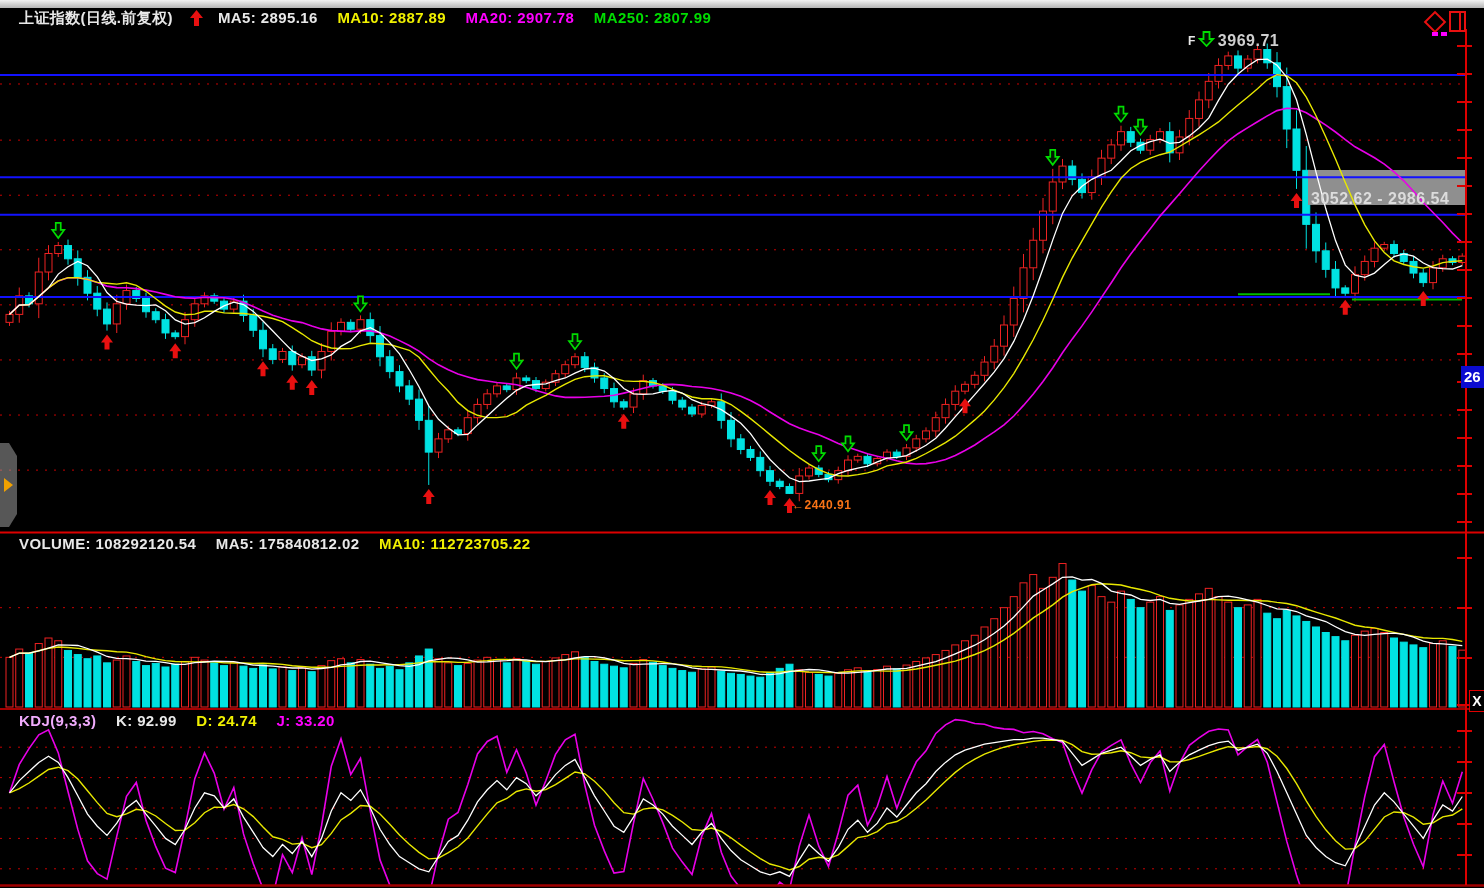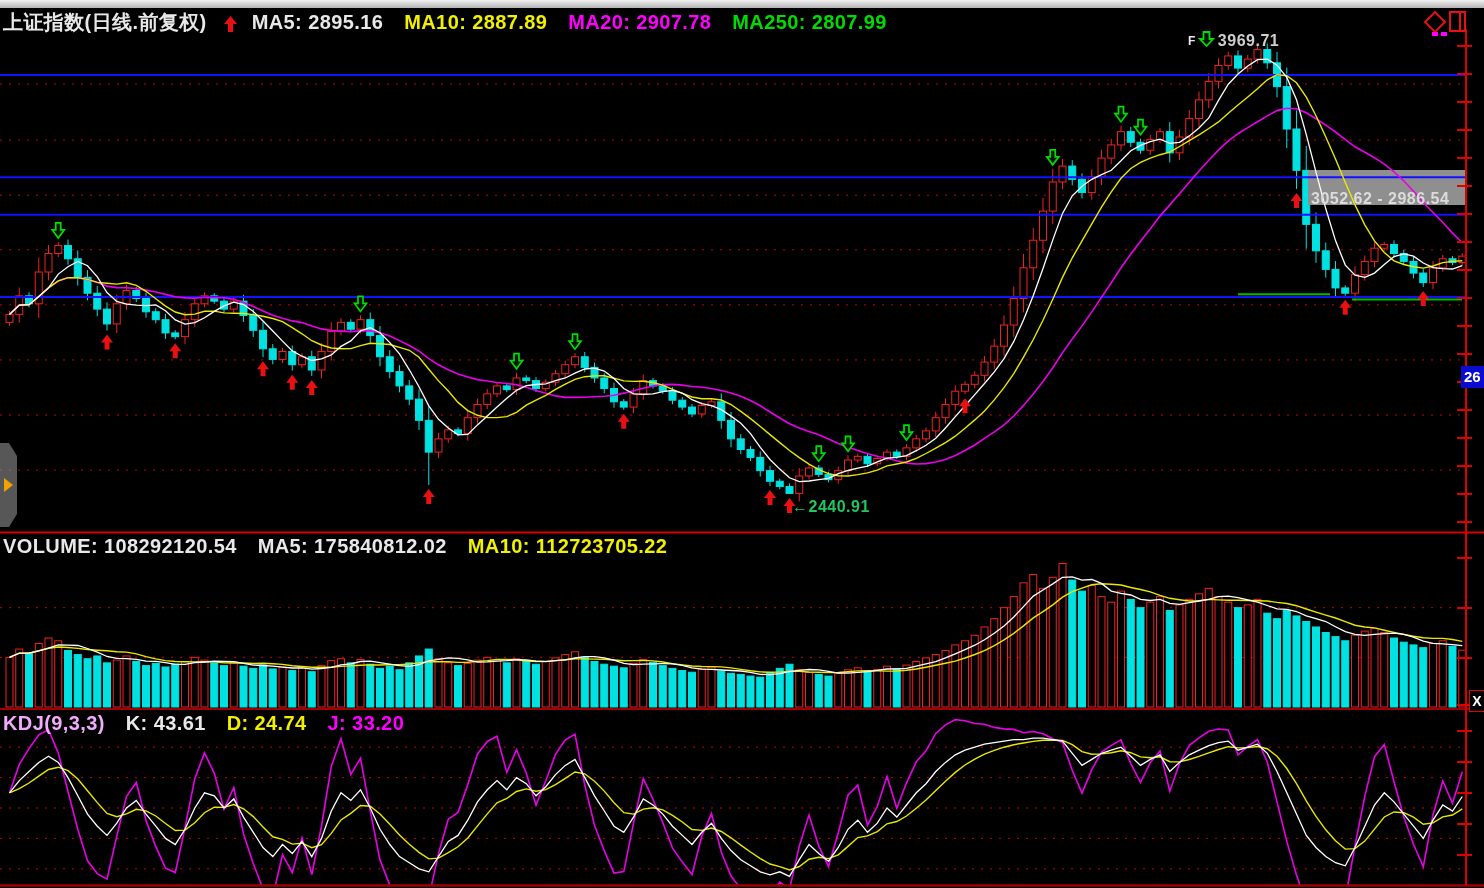--- a/index.html
+++ b/index.html
@@ -1,34 +1,34 @@
 <!DOCTYPE html>
 <html><head>
 <meta charset="utf-8">
 <style>
   html,body{margin:0;padding:0;background:#000;}
   .screen{position:relative;width:1484px;height:888px;background:#000;overflow:hidden;
           font-family:"Liberation Sans","DejaVu Sans",sans-serif;}
   #top-strip{position:absolute;left:0;top:0;width:1484px;height:8px;
              background:linear-gradient(#f2f2f2,#b5b5b5);}
   svg#chart{position:absolute;left:0;top:0;z-index:1;}
-  .hdr{position:absolute;z-index:3;font-size:20px;font-weight:700;letter-spacing:.4px;white-space:nowrap;}
+  .hdr{position:absolute;z-index:3;font-size:15px;font-weight:700;letter-spacing:.4px;white-space:nowrap;margin-left:16px;}
   .hdr span{margin-right:15px;}
   .w{color:#e8e8e8;} .y{color:#f0f000;} .m{color:#ff00ff;} .g{color:#00dc00;} .gy{color:#f0abfc;}
   #main-header{left:3px;top:9px;}
   #volume-header{left:3px;top:535px;}
   #kdj-header{left:3px;top:712px;}
   .sig-arrow{display:inline-block;vertical-align:-3px;margin:0 6px 0 2px;}
   #peak-annotation{position:absolute;left:1188px;top:30px;z-index:3;display:flex;align-items:center;
                    font-size:16px;font-weight:700;color:#cfcfcf;letter-spacing:.5px;}
   #peak-annotation .pfx{font-size:12px;color:#e8e8e8;margin-right:1px;}
   #gap-annotation{position:absolute;left:1311px;top:145px;z-index:3;font-size:16px;font-weight:700;
                   color:#dcdcdc;letter-spacing:.5px;white-space:nowrap;margin-top:45px;}
-  #low-annotation{position:absolute;left:792px;top:498px;z-index:3;font-size:16px;font-weight:700;
-                  color:#22c55e;letter-spacing:.5px;}
+  #low-annotation{position:absolute;left:792px;top:498px;z-index:3;font-size:12px;font-weight:700;
+                  color:#f97316;letter-spacing:.5px;}
   #axis-badge{position:absolute;left:1461px;top:366px;width:23px;height:22px;z-index:3;
               background:#0b0bd0;color:#fff;font-size:15px;font-weight:700;line-height:22px;padding-left:3px;}
   #close-button{position:absolute;left:1469px;top:690px;width:14px;height:20px;z-index:3;
                 border:1px solid #e00000;color:#fff;font-size:14px;font-weight:700;
                 text-align:center;line-height:20px;background:#000;cursor:pointer;}
   #left-tab{position:absolute;left:0;top:443px;width:17px;height:84px;z-index:3;
             background:rgba(158,158,158,.55);
             clip-path:polygon(0 0,9px 0,17px 13px,17px 71px,9px 84px,0 84px);cursor:pointer;}
   #tab-arrow-icon{position:absolute;left:4px;top:35px;width:0;height:0;
                   border-left:9px solid #f2a200;border-top:7px solid transparent;border-bottom:7px solid transparent;}
@@ -613,21 +613,21 @@
   </div>
 
   <div id="volume-header" class="hdr">
     <span class="w">VOLUME: 108292120.54</span>
     <span class="w">MA5: 175840812.02</span>
     <span class="y">MA10: 112723705.22</span>
   </div>
 
   <div id="kdj-header" class="hdr">
     <span class="gy">KDJ(9,3,3)</span>
-    <span class="w">K: 43.61</span>
+    <span class="w">K: 92.99</span>
     <span class="y">D: 24.74</span>
     <span class="m">J: 33.20</span>
   </div>
 
   <div id="peak-annotation">
     <span class="pfx">F</span>
     <span style="margin:0 3px 0 1px;"><svg width="17" height="17">
           <path d="M8.5 16 L2 9 L5.5 9 L5.5 2 L11.5 2 L11.5 9 L15 9 Z" fill="#001500" stroke="#00dd00" stroke-width="1.8"></path>
         </svg></span>
     <span>3969.71</span>

